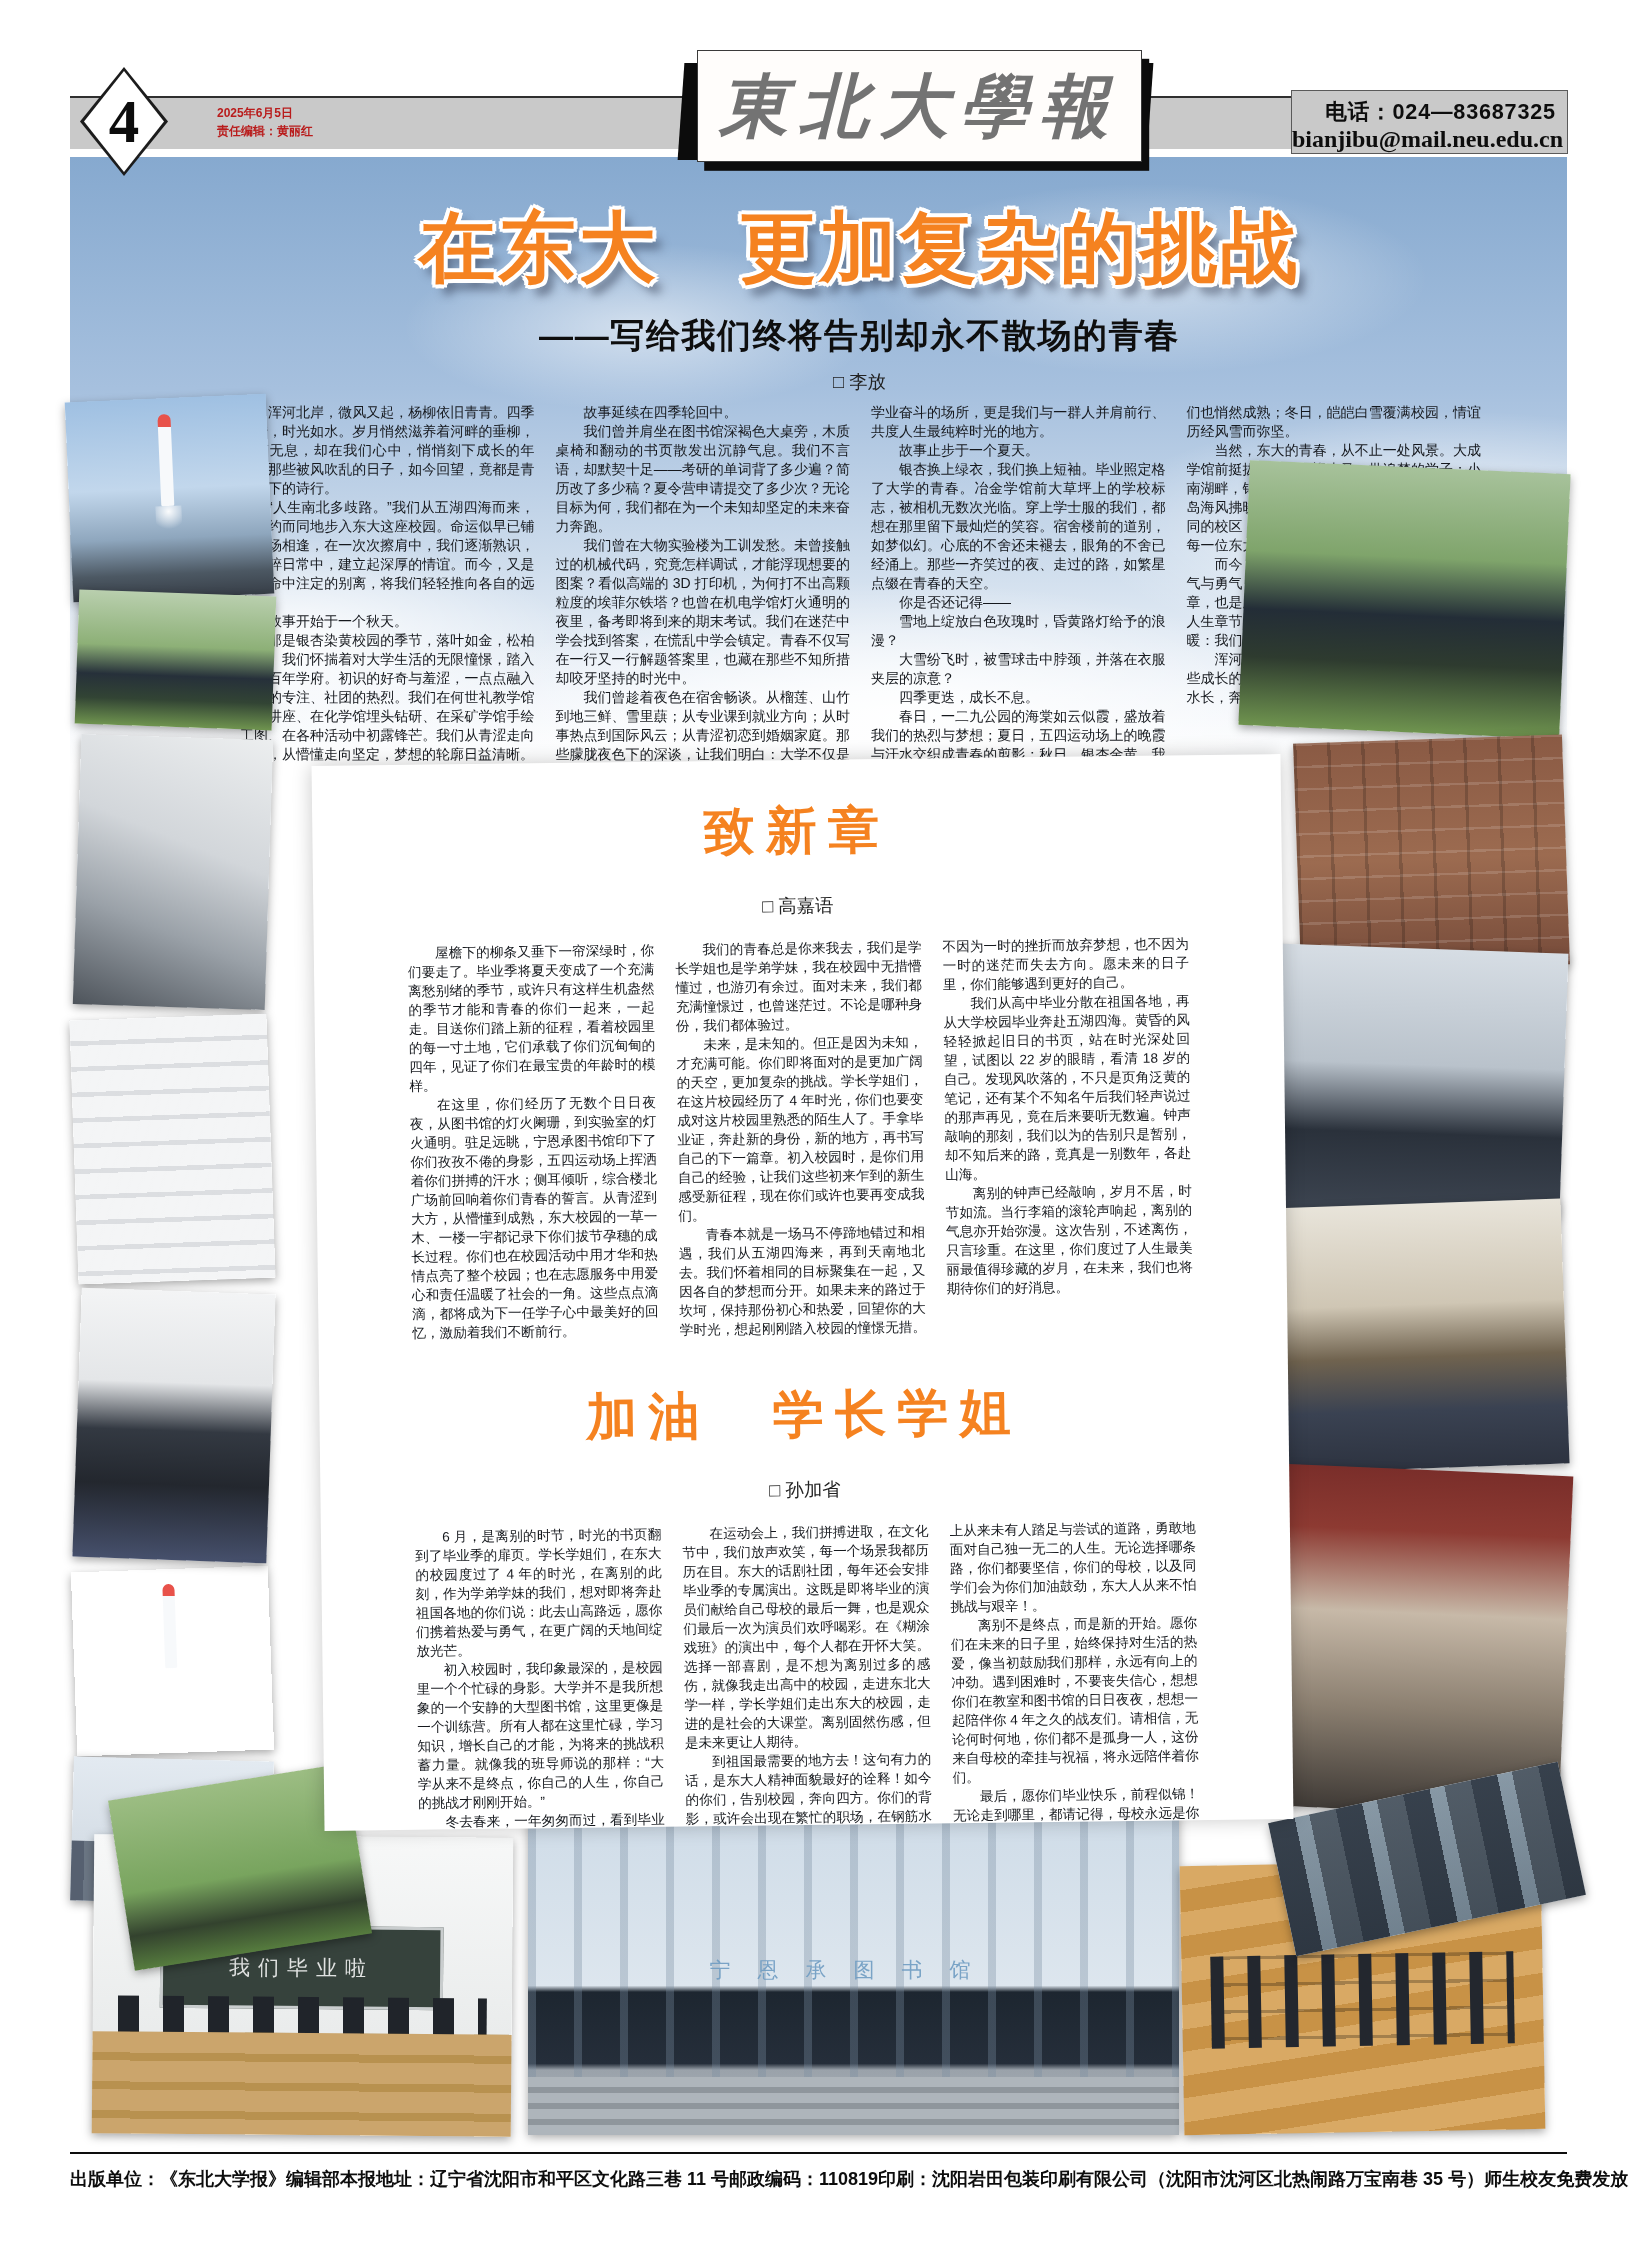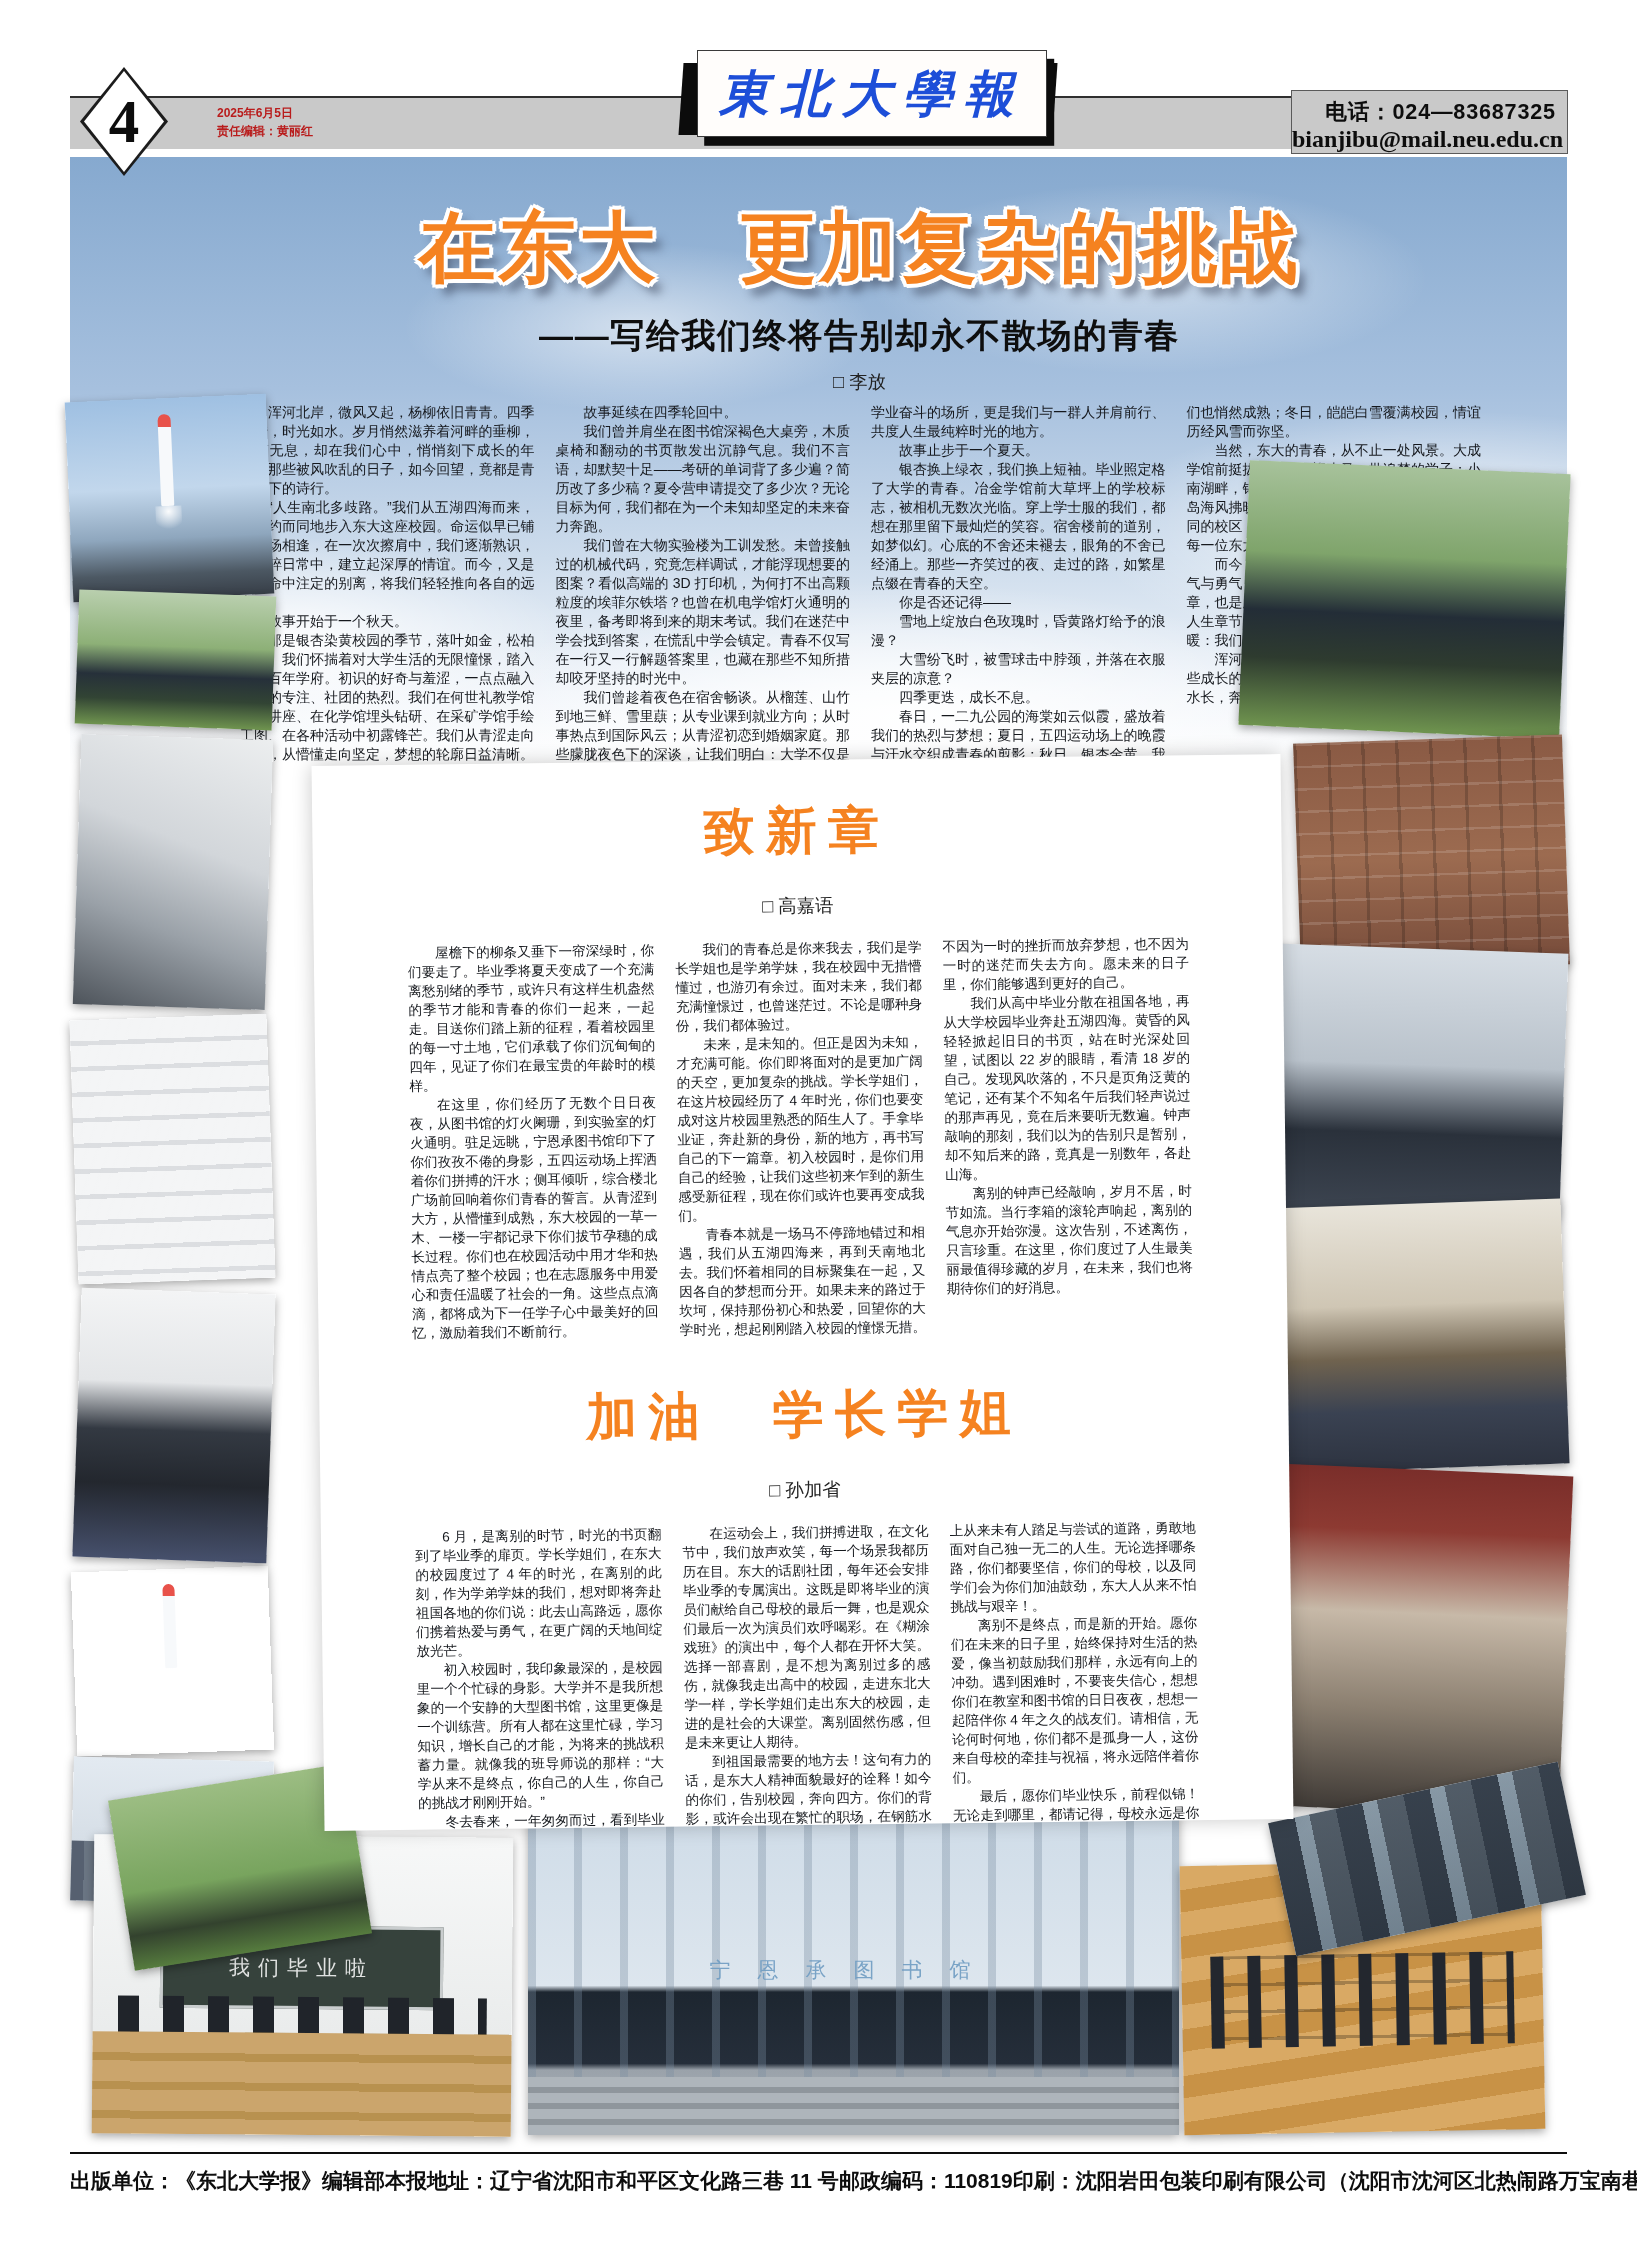--- a/index.html
+++ b/index.html
@@ -14,21 +14,21 @@
                 clip-path:polygon(50% 0,100% 50%,50% 100%,0 50%);
                 display:flex;align-items:center;justify-content:center;}
   .page-diamond .num{font-family:"Liberation Serif",serif;font-weight:bold;font-size:61px;color:#0d0d0d;}
   .header-meta{position:absolute;left:217px;top:104px;z-index:5;font-weight:bold;font-size:12px;line-height:1.5;color:#b91c1c;}
   .masthead-wrap{position:absolute;left:697px;top:50px;z-index:6;}
   .masthead-wrap::before{content:"";position:absolute;left:-16px;top:12.8px;right:-8px;bottom:1.6px;
                 background:#0c0c0c;transform:skewX(-4deg);}
   .masthead-box{position:relative;background:#fffdfb;border:0.8px solid #3a3a3a;
                 box-shadow:7.2px 8.8px 0 #0c0c0c;padding:9.6px 21px 8px;}
   .masthead-text{font-family:"Liberation Serif",serif;font-style:italic;font-weight:bold;
-                font-size:50px;letter-spacing:11.2px;color:#1d4ed8;white-space:nowrap;}
+                font-size:69px;letter-spacing:11.2px;color:#737373;white-space:nowrap;}
   .header-contact{position:absolute;left:1291px;top:90px;width:277px;height:64px;z-index:5;
                 background:#c9c9c9;border:0.8px solid #5a5a5a;box-sizing:border-box;
                 padding:6.4px 11.2px 0 0;text-align:right;font-weight:bold;color:#0d0d0d;}
   .header-contact .tel{font-size:21.6px;letter-spacing:0.8px;}
   .header-contact .mail{font-size:24px;font-family:"Liberation Serif",serif;}
   
   .sky{position:absolute;left:70px;top:157px;width:1497px;height:608px;z-index:0;
        background:
         radial-gradient(ellipse 416px 152px at 14% 80%, rgba(255,255,255,.95), rgba(255,255,255,0) 70%),
         radial-gradient(ellipse 608px 192px at 55% 92%, rgba(255,255,255,.95), rgba(255,255,255,0) 70%),
@@ -99,21 +99,21 @@
              linear-gradient(180deg,#cfdce8 0%,#dde6ee 54%,#1d2630 56%,#252e3a 78%,#9aa2aa 80%,#b3bac0 100%);}
   .steps{position:absolute;left:0;bottom:0;width:100%;height:18%;
          background:repeating-linear-gradient(180deg,#aeb5bb 0 9.6px,#8f969c 9.6px 16px);}
   .p-lecture{background:repeating-linear-gradient(172deg,#d9a964 0 24px,#c89246 24px 46px);}
   .rows{position:absolute;left:8%;top:34%;width:84%;height:34%;
         background:repeating-linear-gradient(90deg,#23272e 0 12.8px,rgba(0,0,0,0) 12.8px 37px),
                    repeating-linear-gradient(180deg,rgba(0,0,0,.25) 0 3.2px,rgba(0,0,0,0) 3.2px 27px);}
   
   .footer{position:absolute;left:70px;top:2152px;width:1497px;z-index:4;border-top:2.4px solid #0d0d0d;
           padding-top:12.8px;display:flex;justify-content:space-between;
-          font-size:21px;font-weight:bold;color:#0d0d0d;white-space:nowrap;}
+          font-size:18px;font-weight:bold;color:#0d0d0d;white-space:nowrap;}
 </style>
 </head>
 <body>
 
 <div id="page">
 
   <div class="header-bar"></div>
   <div class="page-diamond">
     <div class="inner">
       <span class="num">4</span>

